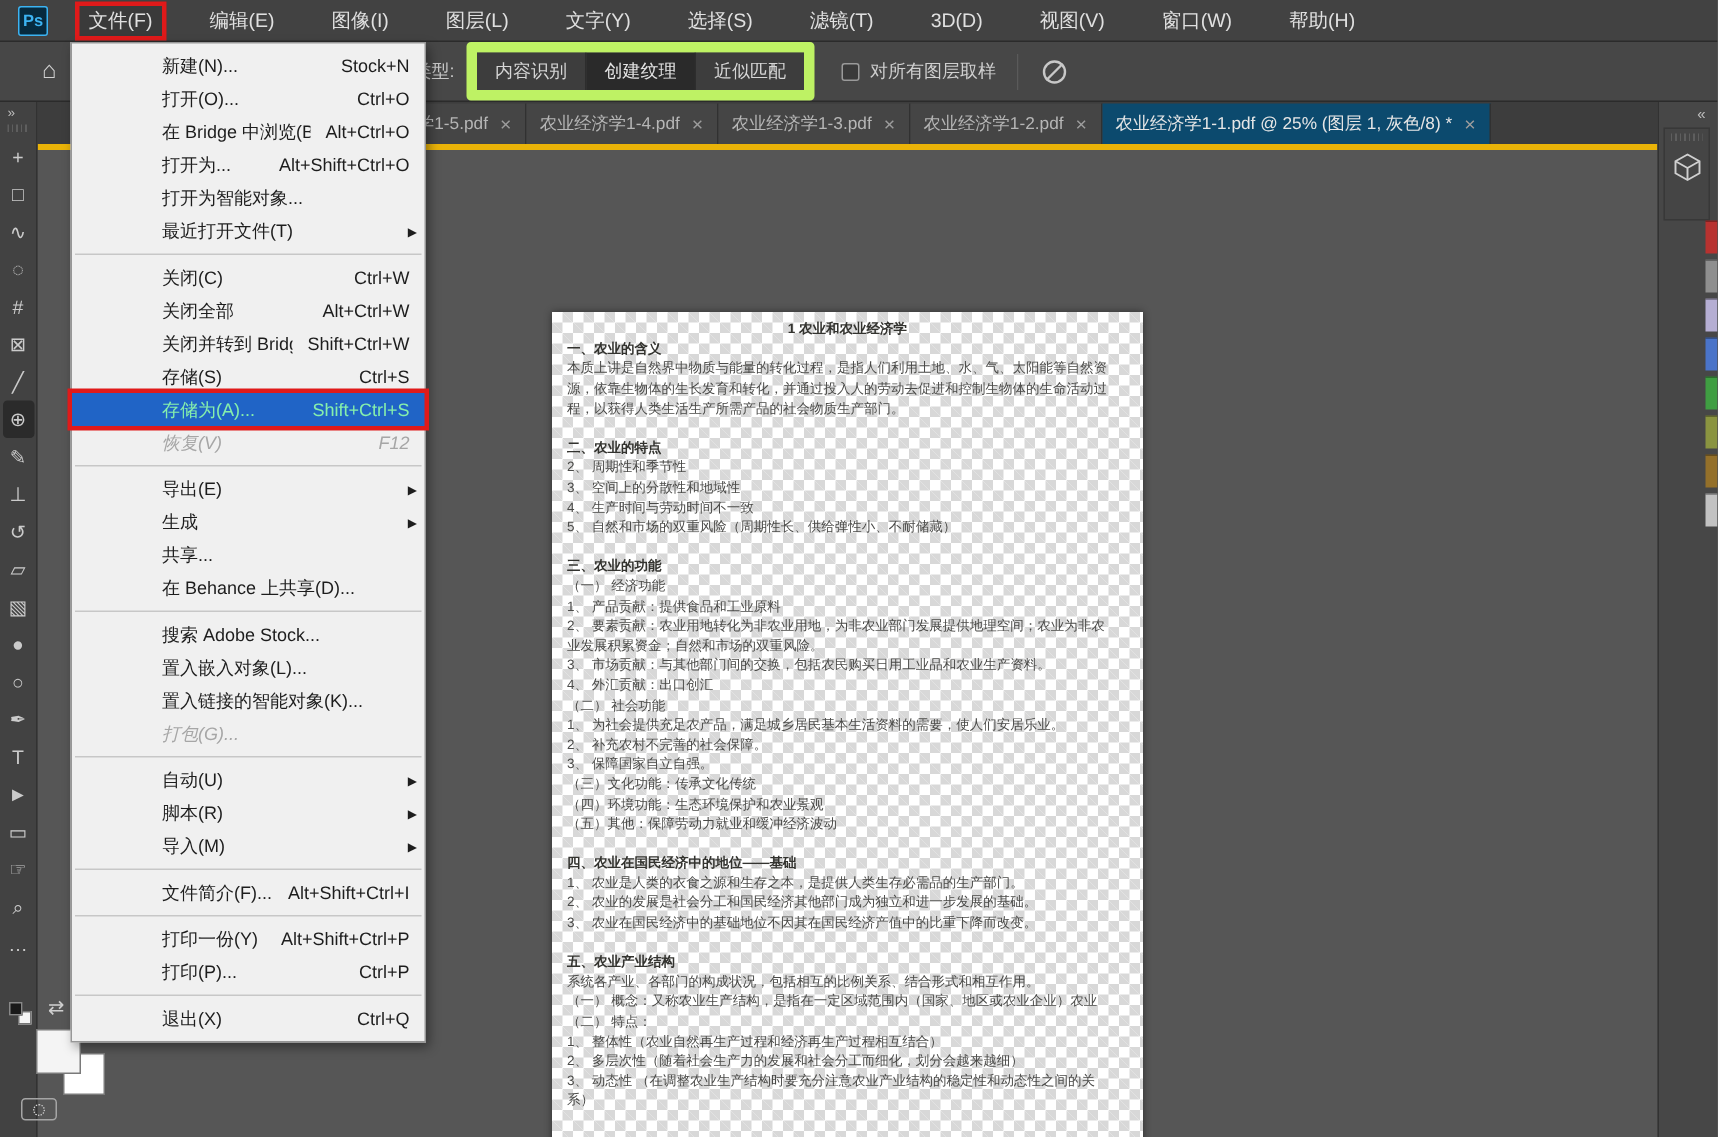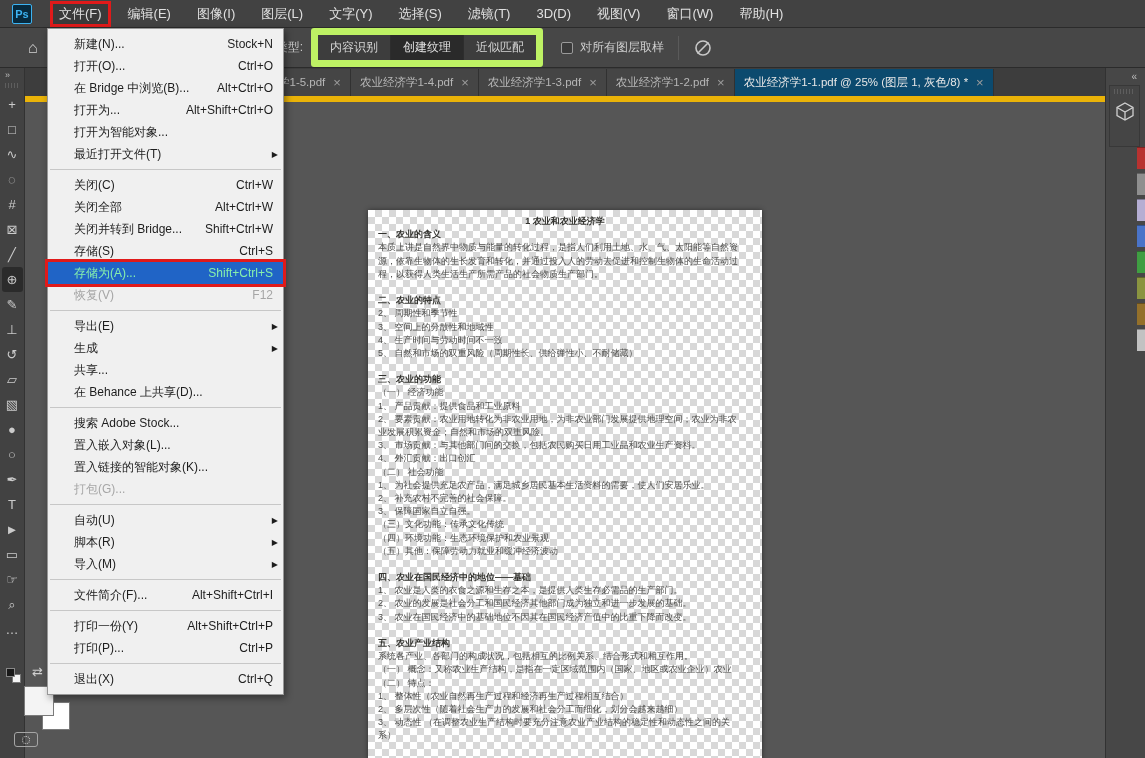--- a/index.html
+++ b/index.html
@@ -93,21 +93,21 @@
   .bg-swatch { position:absolute; left:42px; top:42px; width:28px; height:28px; background:#ffffff; border:1px solid #7a7a7a; }
   .fg-swatch { position:absolute; left:24px; top:26px; width:30px; height:30px; background:#f4f4f4; border:1px solid #7a7a7a; }
   .quickmask {
     position:absolute; left:14px; top:72px; width:24px; height:15px;
     border:1px solid #a5a5a5; border-radius:3px;
     display:flex; align-items:center; justify-content:center;
   }
   .quickmask .dot-circle { width:8px; height:8px; border:1px dotted #cfcfcf; border-radius:50%; }
 
   
-  #canvas { position:absolute; top:96px; left:25px; right:40px; bottom:0; background:#565656; border-top:6px solid #eab308; }
+  #canvas { position:absolute; top:96px; left:25px; right:40px; bottom:0; background:#565656; border-top:4px solid #eab308; }
   #page {
     position:absolute; left:343px; top:108px; width:394px; height:660px;
     background-color:#ffffff;
     background-image:
       linear-gradient(45deg,#d8d8d8 25%,transparent 25%,transparent 75%,#d8d8d8 75%),
       linear-gradient(45deg,#d8d8d8 25%,transparent 25%,transparent 75%,#d8d8d8 75%);
     background-size:14px 14px; background-position:0 0,7px 7px;
     box-shadow:0 0 5px rgba(0,0,0,0.45);
     padding:5px 10px 0 10px; overflow:hidden;
   }
@@ -135,34 +135,34 @@
   .dock-sw { width:8px; height:22px; margin-bottom:4px; border-top:1px solid rgba(0,0,0,.3); }
 
   
   #filemenu {
     position:absolute; left:47px; top:28px; width:237px;
     background:#f0f0f0; border:1px solid #979797;
     box-shadow:2px 3px 7px rgba(0,0,0,0.4);
     padding:4px 0; z-index:30; font-size:12px; color:#1d1d1d;
   }
   .mi { height:22px; display:flex; align-items:center; padding:0 10px 0 26px; position:relative; white-space:nowrap; }
-  .mi-label { flex:1; overflow:hidden; }
+  .mi-label { flex:1; overflow:hidden;margin-left:34px; }
   .mi-shortcut { margin-left:10px; }
   .mi-arrow { position:absolute; right:5px; font-size:8px; color:#1d1d1d; }
-  .mi.disabled .mi-label, .mi.disabled .mi-shortcut { color:#a6a6a6; }
+  .mi.disabled .mi-label, .mi.disabled .mi-shortcut { color:#a6a6a6;font-style:italic; }
   .mi.sep { height:1px; background:#c7c7c7; margin:4px 2px; padding:0; }
   .mi.hl { background:#2064c6; box-shadow:0 0 0 3px #e01a1a; }
   .mi.hl .mi-label, .mi.hl .mi-shortcut { color:#86efac; }
 </style>
 </head>
 <body>
 
 <div id="menubar">
   <div class="ps-logo">Ps</div>
-  <div style="display:flex; align-items:center;">
+  <div style="display:flex; align-items:center;gap:12px;">
 
       <div class="mb-item menu-open"><span>文件(F)</span></div>
 
       <div class="mb-item"><span>编辑(E)</span></div>
 
       <div class="mb-item"><span>图像(I)</span></div>
 
       <div class="mb-item"><span>图层(L)</span></div>
 
       <div class="mb-item"><span>文字(Y)</span></div>

